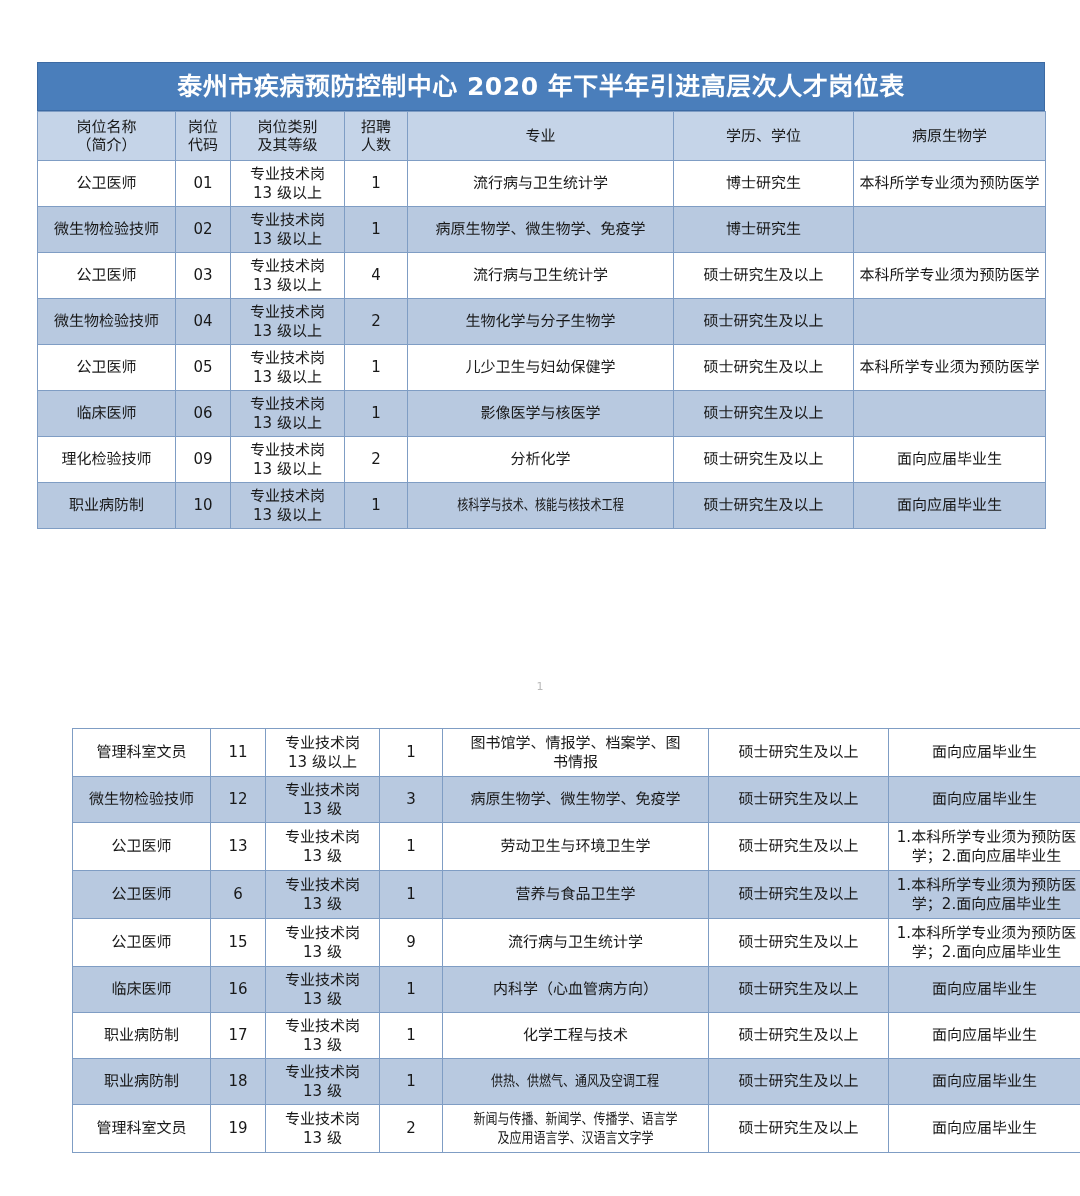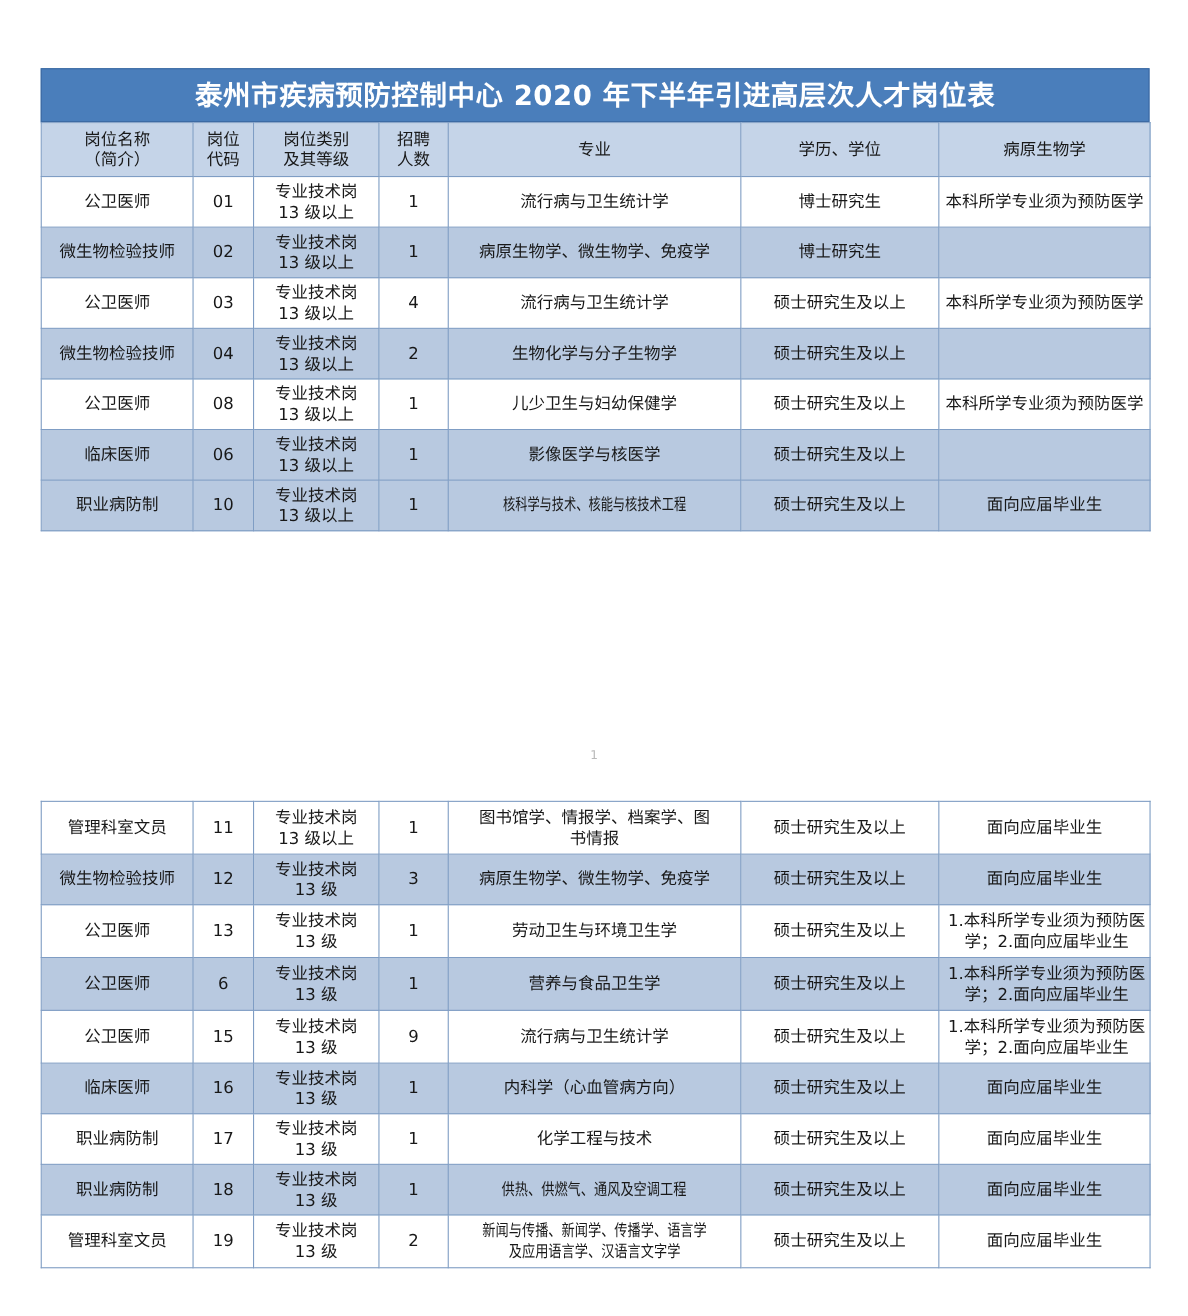--- a/index.html
+++ b/index.html
@@ -50,21 +50,21 @@
   table.jobs {
     position: absolute;
     border-collapse: collapse;
     table-layout: fixed;
     width: 1008px;
     left: 37px;
     background: #ffffff;
     padding-left: 28px;
   }
   table.jobs#table-1 { top: 111px; }
-  table.jobs#table-2 { top: 728px; }
+  table.jobs#table-2 { top: 728px; margin-left: 35px; }
 
   table.jobs td, table.jobs th {
     border: 1px solid #7f9dc4;
     box-sizing: border-box;
     padding: 2px 3px;
     text-align: center;
     vertical-align: middle;
     font-size: 15px;
     line-height: 1.22;
     font-weight: normal;
@@ -214,21 +214,21 @@
           <span class="cell">13 级以上</span>
         </td>
         <td>2</td>
         <td>生物化学与分子生物学</td>
         <td>硕士研究生及以上</td>
         <td></td>
       </tr>
 
       <tr class="plain">
         <td>公卫医师</td>
-        <td>08</td>
+        <td>05</td>
         <td>
           <span class="cell">专业技术岗</span>
           <span class="cell">13 级以上</span>
         </td>
         <td>1</td>
         <td>儿少卫生与妇幼保健学</td>
         <td>硕士研究生及以上</td>
         <td>本科所学专业须为预防医学</td>
       </tr>
 
@@ -240,20 +240,32 @@
           <span class="cell">13 级以上</span>
         </td>
         <td>1</td>
         <td>影像医学与核医学</td>
         <td>硕士研究生及以上</td>
         <td></td>
       </tr>
 
 
 
+      <tr class="plain">
+        <td>理化检验技师</td>
+        <td>09</td>
+        <td>
+          <span class="cell">专业技术岗</span>
+          <span class="cell">13 级以上</span>
+        </td>
+        <td>2</td>
+        <td>分析化学</td>
+        <td>硕士研究生及以上</td>
+        <td>面向应届毕业生</td>
+      </tr>
 
       <tr class="shade">
         <td>职业病防制</td>
         <td>10</td>
         <td>
           <span class="cell">专业技术岗</span>
           <span class="cell">13 级以上</span>
         </td>
         <td>1</td>
         <td><span class="cell squish-hard">核科学与技术、核能与核技术工程</span></td>

